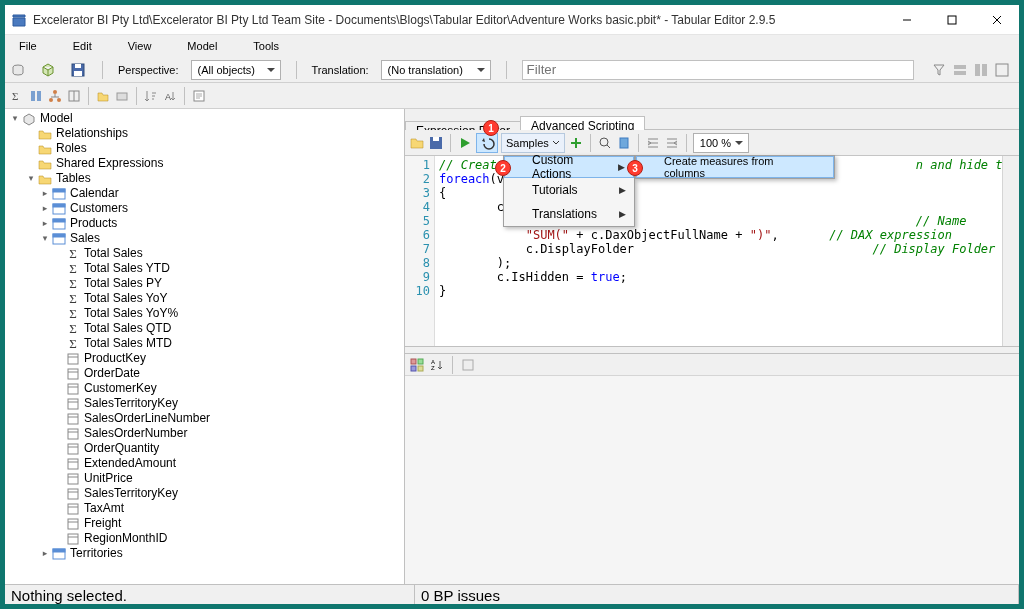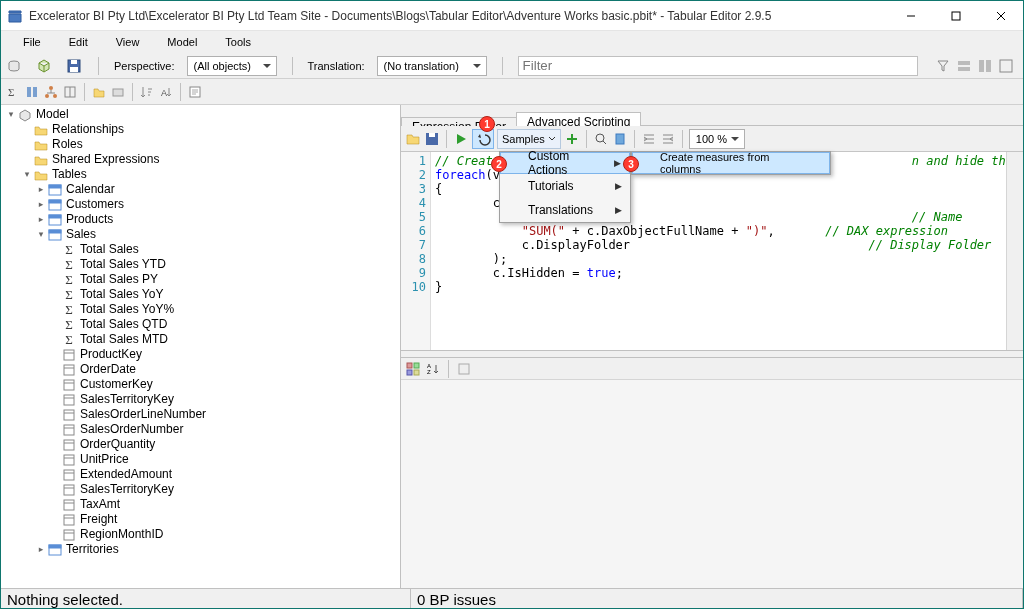--- a/index.html
+++ b/index.html
@@ -1,23 +1,23 @@
 <!DOCTYPE html>
 <html><head>
 <meta charset="utf-8">
 <style>
   * { box-sizing: border-box; }
   body { margin: 0; font-family: "Segoe UI", Tahoma, sans-serif; font-size: 11px; background: #fff; color: #000; overflow: hidden; }
-  .window { width: 1024px; height: 609px; border: 1px solid #0f766e; display: flex; flex-direction: column; background: #f0f0f0; }
+  .window { width: 1024px; height: 609px; border: 5px solid #0f766e; display: flex; flex-direction: column; background: #f0f0f0; }
   .titlebar { height: 30px; display: flex; align-items: center; background: #fff; border-bottom: 1px solid #e5e5e5; }
   .titlebar .app-icon { width: 16px; height: 16px; margin: 0 6px; display:inline-block; }
   .titlebar .title { flex: 1; font-size: 12px; color: #333; overflow: hidden; white-space: nowrap; text-overflow: ellipsis; }
   .win-buttons { display: flex; }
   .win-btn { width: 45px; height: 30px; display: flex; align-items: center; justify-content: center; }
-  .menubar { height: 22px; display: flex; align-items: center; padding: 0 14px; background: #f0f0f0; gap: 12px; }
+  .menubar { height: 22px; display: flex; align-items: center; padding: 0 6px; background: #f0f0f0; gap: 20px; }
   .menu-item { padding: 2px 8px; }
   .toolbar1 { height: 26px; display: flex; align-items: center; padding: 0 4px; gap: 12px; background: #f0f0f0; border-bottom: 1px solid #d0d0d0;}
   .toolbar1 .tbicon { width: 18px; height: 18px; display:flex; align-items:center; justify-content:center; }
   .sep { width: 1px; height: 18px; background: #c0c0c0; margin: 0 3px; }
   .combo { height: 20px; border: 1px solid #b0b0b0; background: #fff; display:flex; align-items:center; padding: 0 16px 0 6px; position:relative; min-width: 70px;}
   .combo::after { content:""; position:absolute; right:5px; top:7px; border:4px solid transparent; border-top-color:#444; }
   .toolbar2 { height: 26px; background:#f0f0f0; border-bottom:1px solid #d0d0d0; display:flex; align-items:stretch; }
   .toolbar2-left { display:flex; align-items:center; padding: 0 4px; gap:3px; }
   .smallicon { width: 16px; height: 16px; display:flex; align-items:center; justify-content:center; }
   .main { flex: 1; display: flex; min-height: 0; }
@@ -425,31 +425,31 @@
             <span>OrderQuantity</span>
           </div>
         <div class="tree-row">
             <span class="ind" style="width:60px"></span>
             <span class="ticon col-ico">
               <svg width="12" height="12">
                 <rect x="1" y="1" width="10" height="10"></rect>
                 <line x1="1" y1="4" x2="11" y2="4" stroke="#888"></line>
               </svg>
             </span>
+            <span>ExtendedAmount</span>
+          </div>
+        <div class="tree-row">
+            <span class="ind" style="width:60px"></span>
+            <span class="ticon col-ico">
+              <svg width="12" height="12">
+                <rect x="1" y="1" width="10" height="10"></rect>
+                <line x1="1" y1="4" x2="11" y2="4" stroke="#888"></line>
+              </svg>
+            </span>
             <span>UnitPrice</span>
-          </div>
-        <div class="tree-row">
-            <span class="ind" style="width:60px"></span>
-            <span class="ticon col-ico">
-              <svg width="12" height="12">
-                <rect x="1" y="1" width="10" height="10"></rect>
-                <line x1="1" y1="4" x2="11" y2="4" stroke="#888"></line>
-              </svg>
-            </span>
-            <span>ExtendedAmount</span>
           </div>
         <div class="tree-row">
             <span class="ind" style="width:60px"></span>
             <span class="ticon col-ico">
               <svg width="12" height="12">
                 <rect x="1" y="1" width="10" height="10"></rect>
                 <line x1="1" y1="4" x2="11" y2="4" stroke="#888"></line>
               </svg>
             </span>
             <span>SalesTerritoryKey</span>

